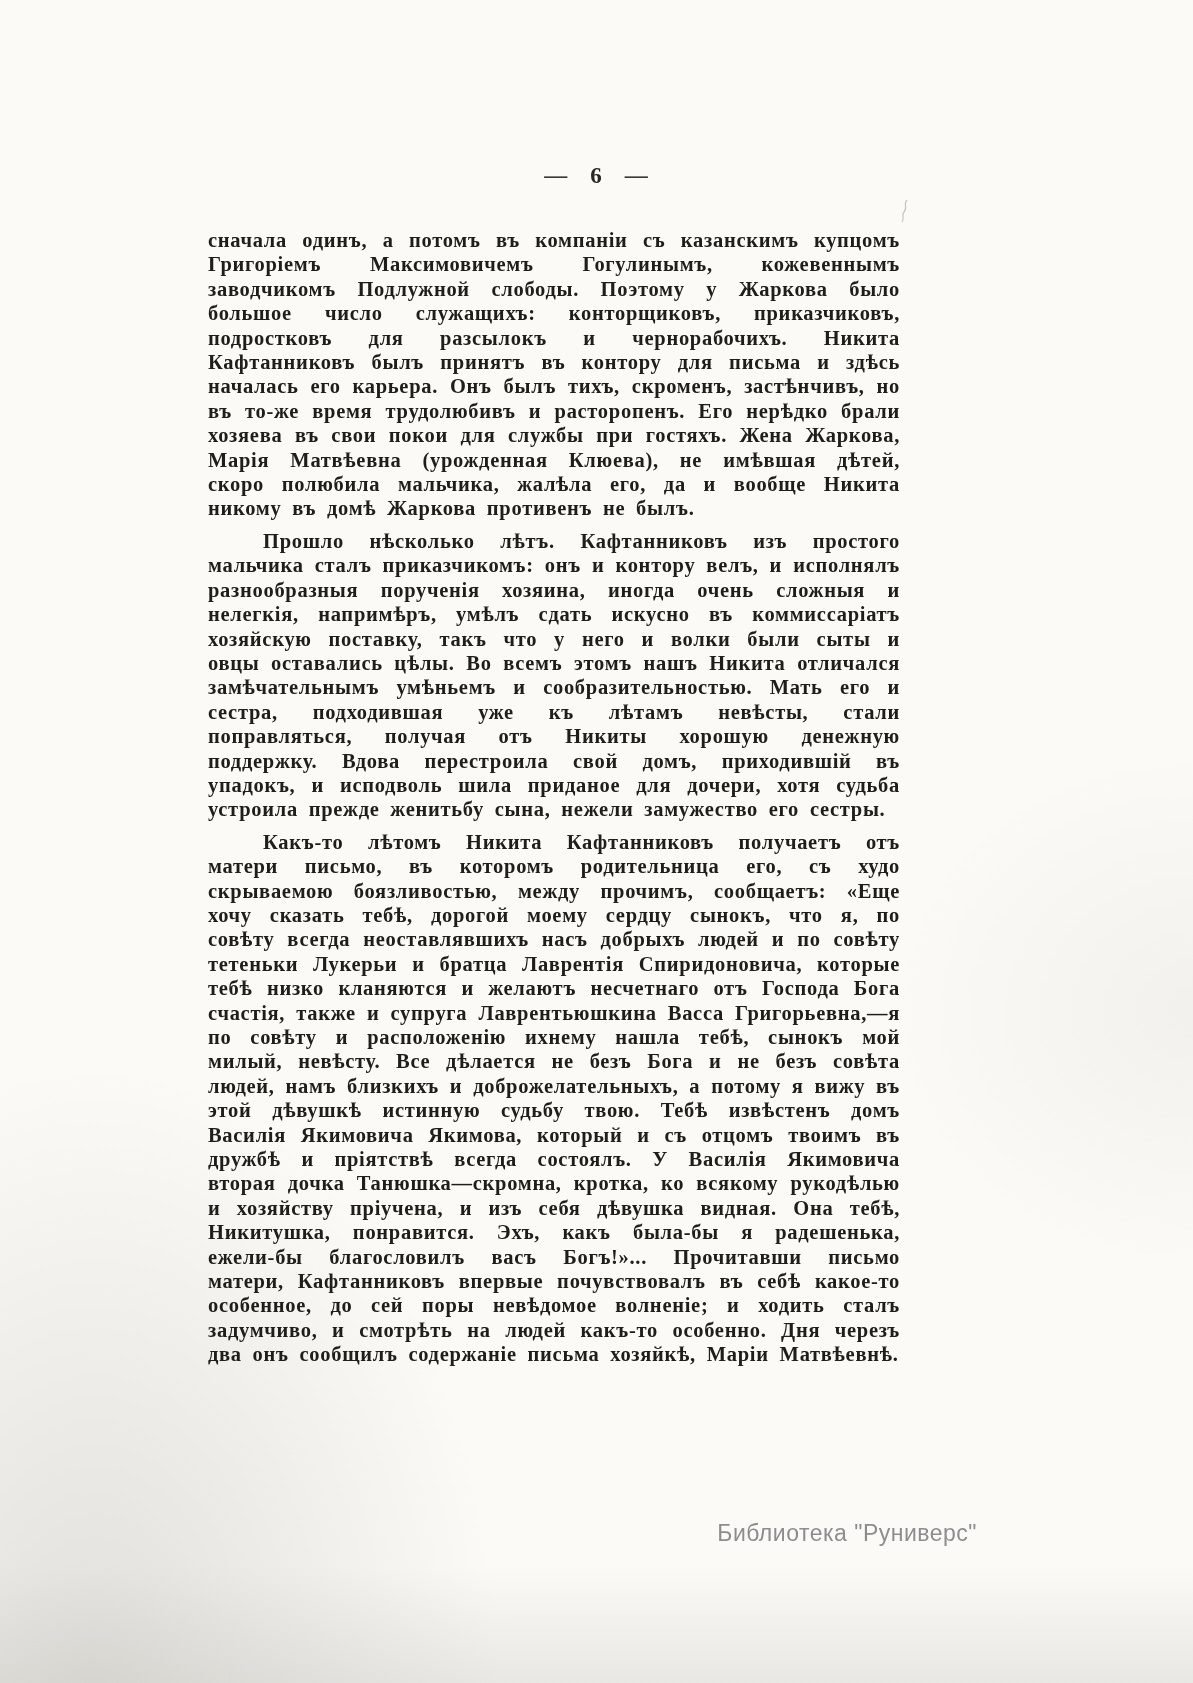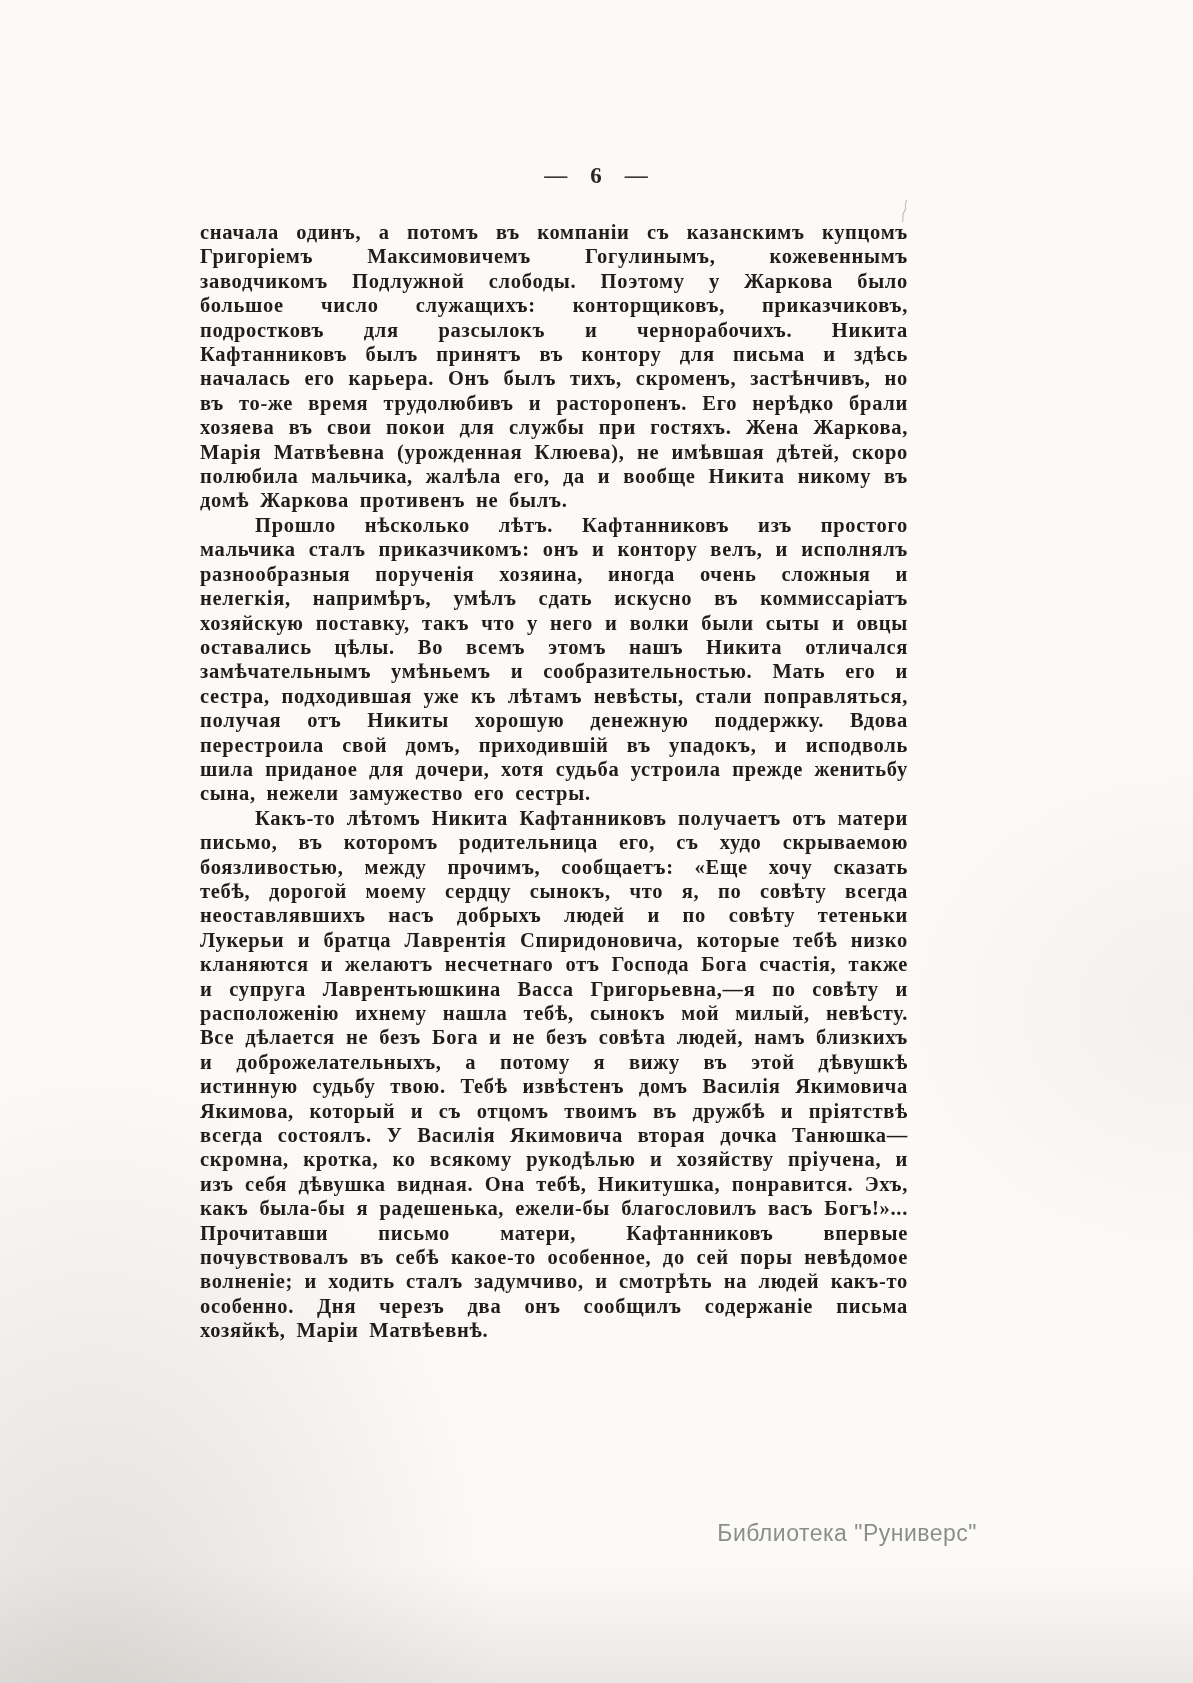--- a/index.html
+++ b/index.html
@@ -39,21 +39,21 @@
     left: 200px;
     width: 708px;
     text-align: justify;
     font-size: 20.5px;
     line-height: 24.4px;
     font-weight: bold;
     letter-spacing: 0.7px;
     word-spacing: 5px;
     color: #201e1a;
   }
-  .text-block p { margin: 0; }
+  .text-block p { margin: 8px; }
   .text-block p.indent { text-indent: 55px; }
 
   .scan-artifact {
     position: absolute;
     top: 198px;
     left: 896px;
     width: 16px;
     height: 26px;
     opacity: 0.55;
   }

